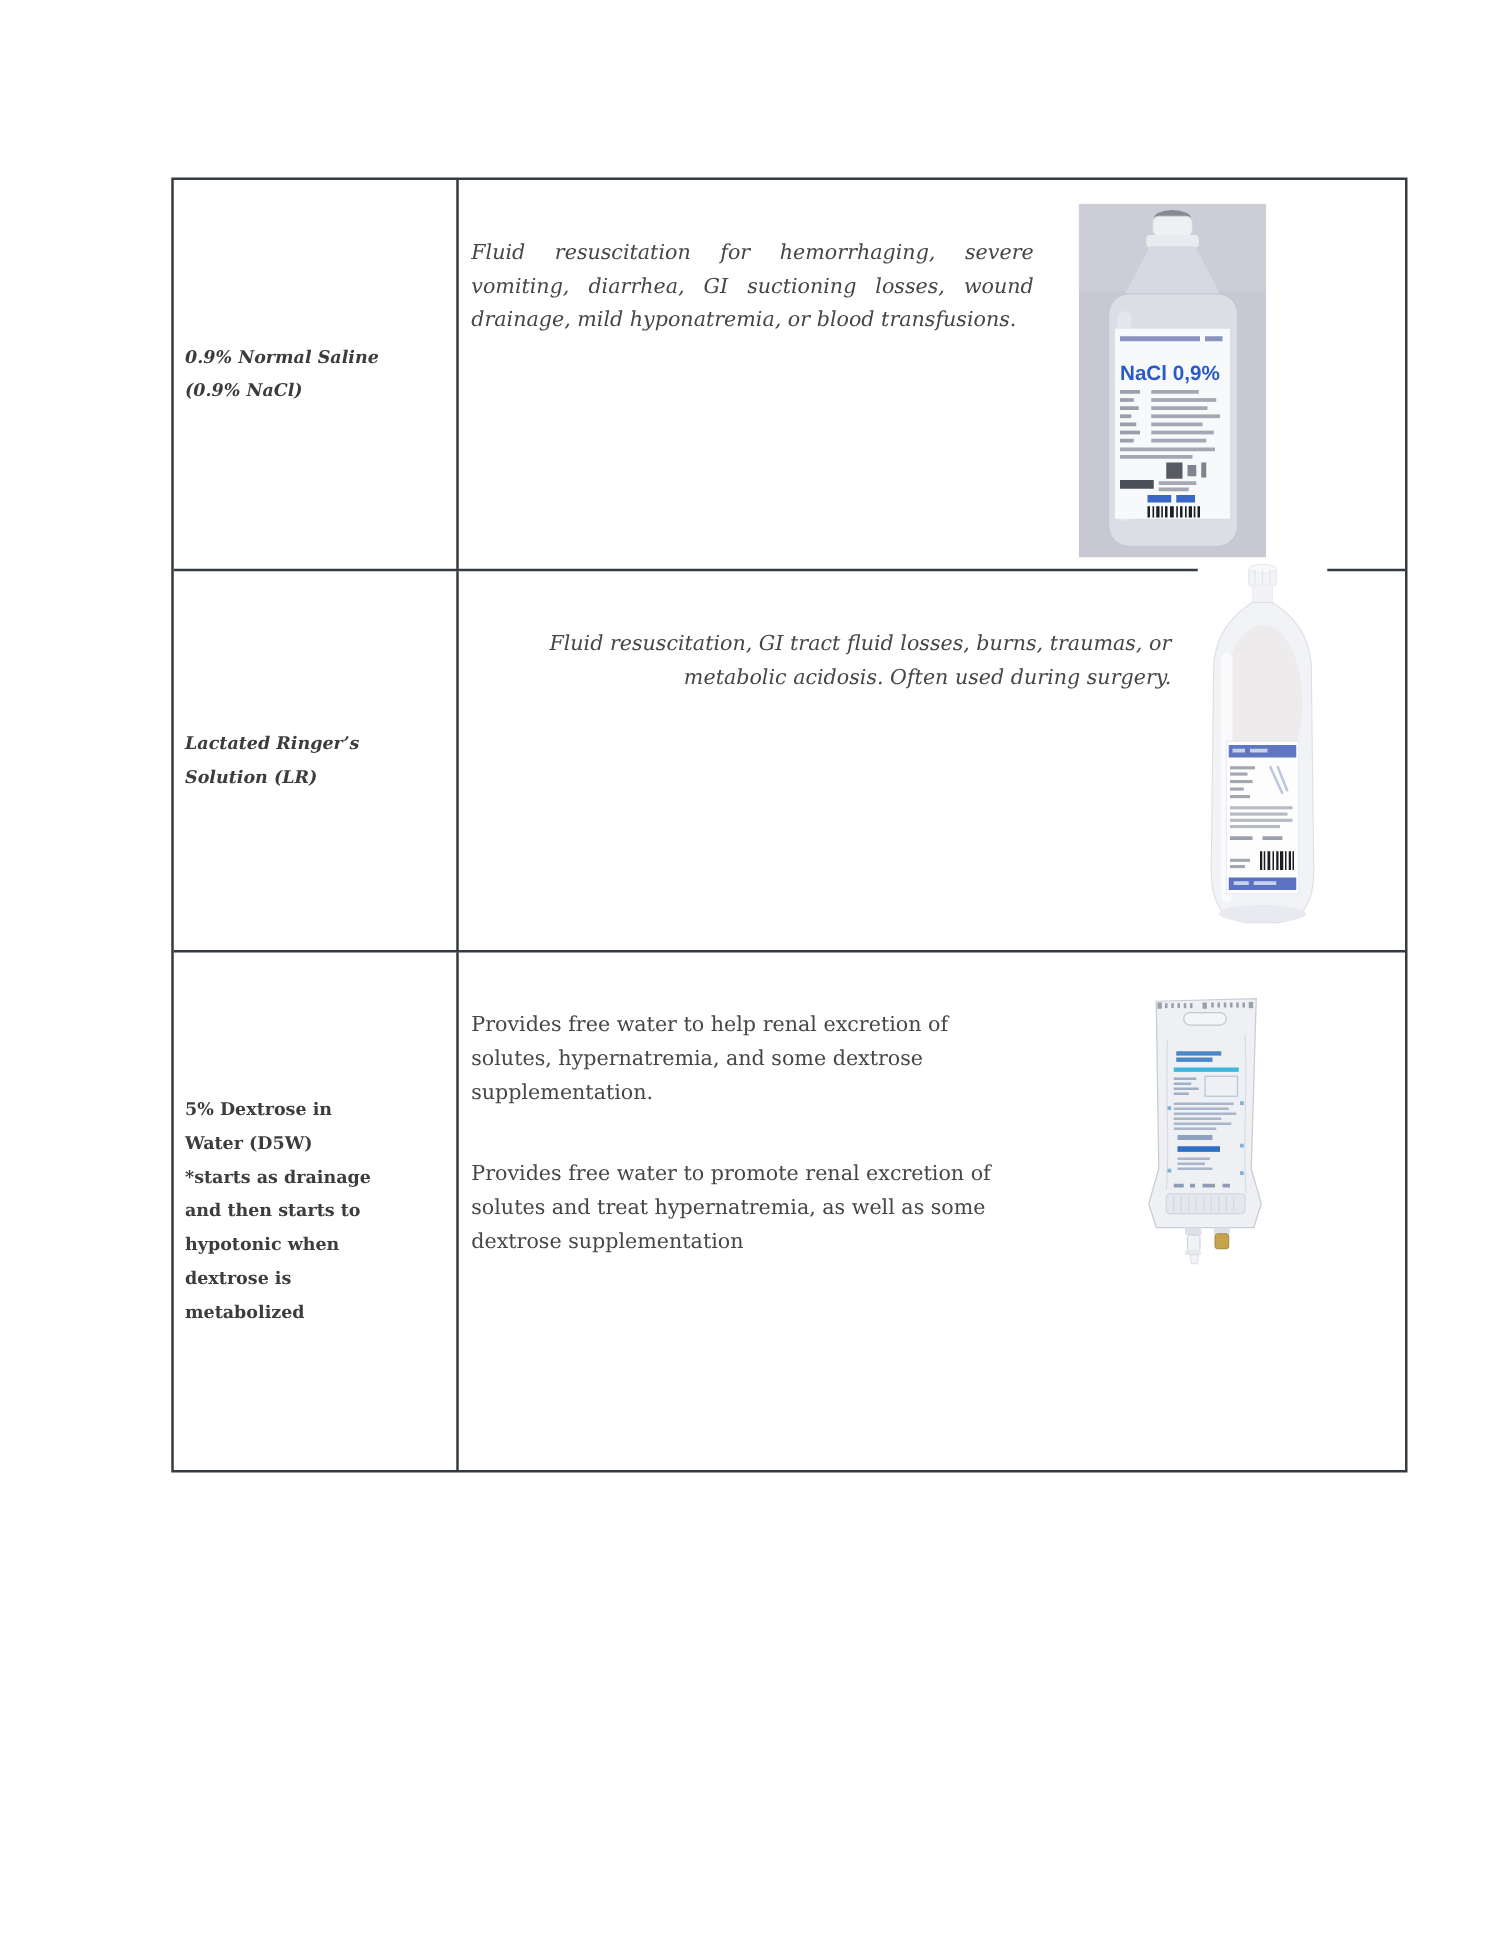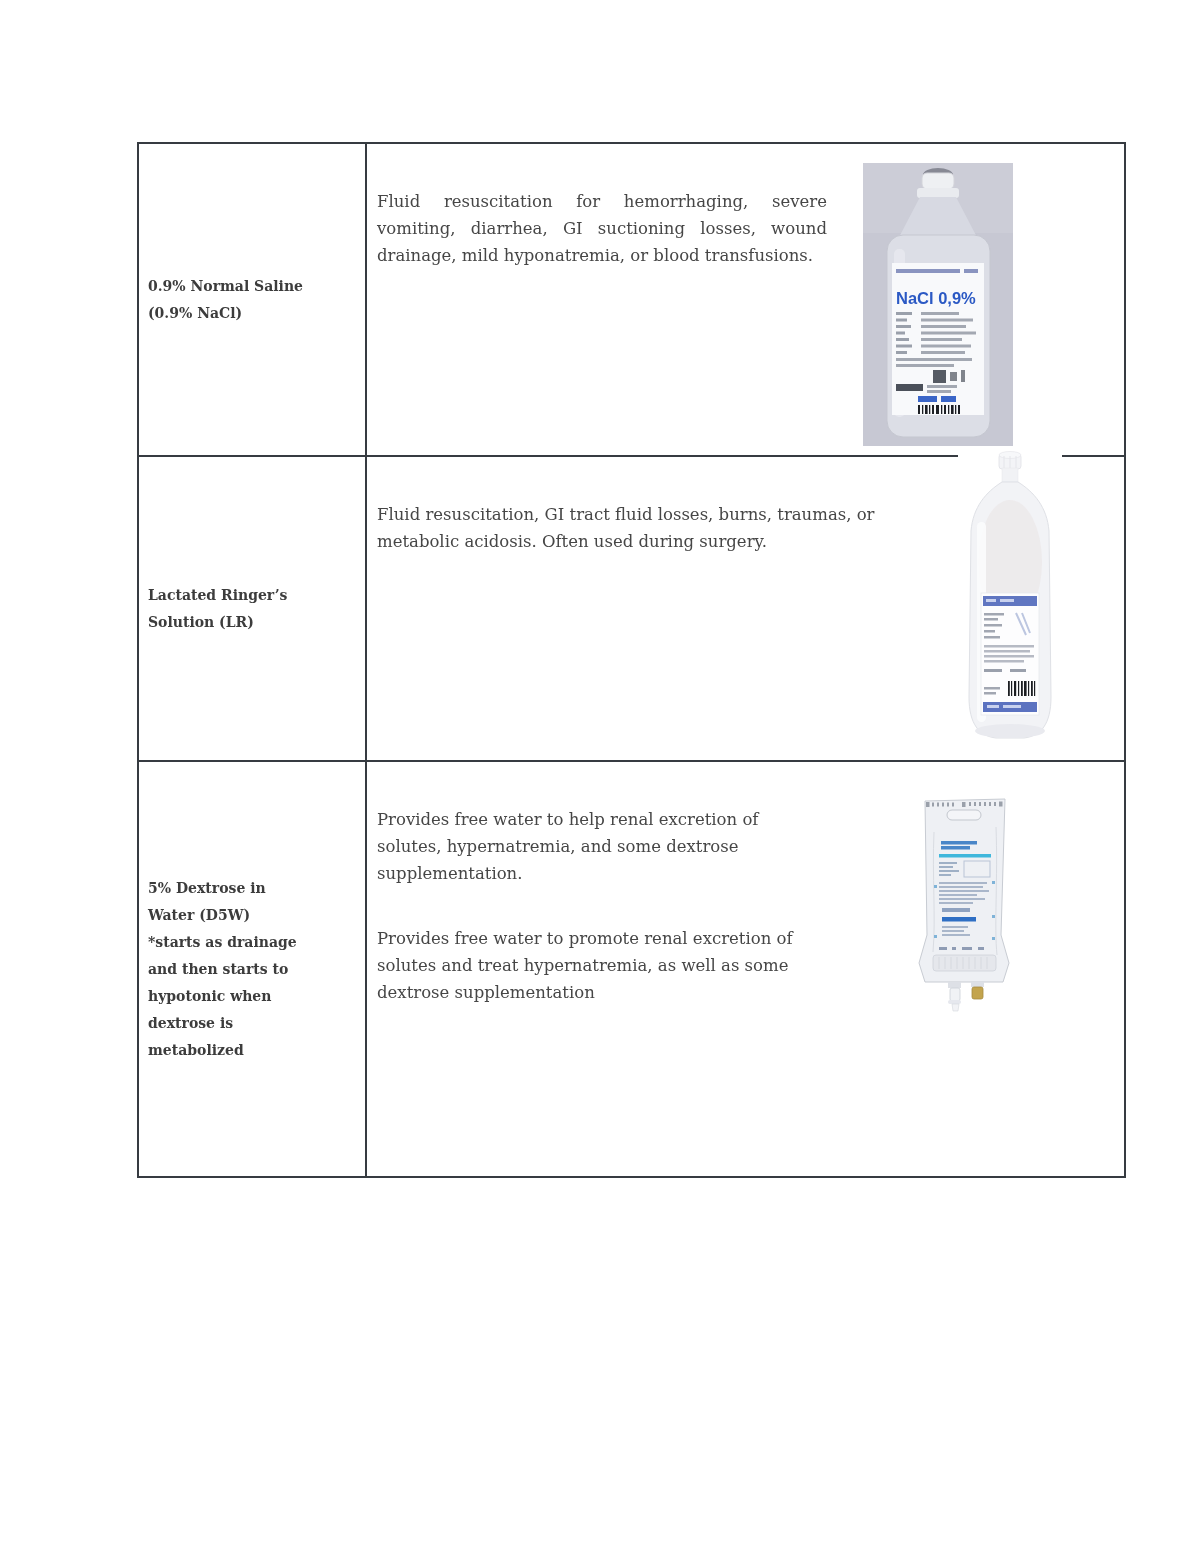--- a/index.html
+++ b/index.html
@@ -3,27 +3,27 @@
 <meta charset="utf-8">
 <style>
   html,body{margin:0;padding:0;background:#ffffff;}
   .page{position:relative;width:1200px;height:1553px;background:#ffffff;overflow:hidden;
         font-family:"DejaVu Serif",serif;}
   .ivtable{position:absolute;left:137px;top:142px;width:989px;height:1036px;
            border:2px solid #363b41;box-sizing:border-box;background:#ffffff;
            display:grid;grid-template-columns:228px 1fr;grid-template-rows:313px 305px 1fr;}
   .cell{box-sizing:border-box;min-width:0;min-height:0;}
   .colsep{border-right:2px solid #363b41;}
-  .rowsep{border-bottom:2px solid #363b41;}
+  .rowsep{border-bottom:2px solid #363b41;font-style:italic;}
   .label-cell{display:flex;flex-direction:column;justify-content:center;
               padding:0 4px 0 9px;font-weight:bold;font-size:14px;line-height:27px;color:#3c3c3c;}
   .desc-cell{position:relative;padding:44px 0 0 10px;font-size:16.5px;line-height:27px;color:#464646;}
   .desc-cell p{margin:0;}
   .t1{width:450px;text-align:justify;}
-  .t2{width:560px;}
+  .t2{width:560px;text-align:right;}
   .t3{width:440px;}
   .t3 + .t3{margin-top:38px;}
   .figure{position:absolute;}
   #fig-nacl{left:863px;top:163px;width:150px;height:283px;}
   #fig-lr{left:958px;top:447px;width:104px;height:298px;z-index:3;}
   #fig-d5w{left:912px;top:787px;width:106px;height:226px;}
   .figure svg{display:block;width:100%;height:100%;}
 </style>
 </head>
 <body>

